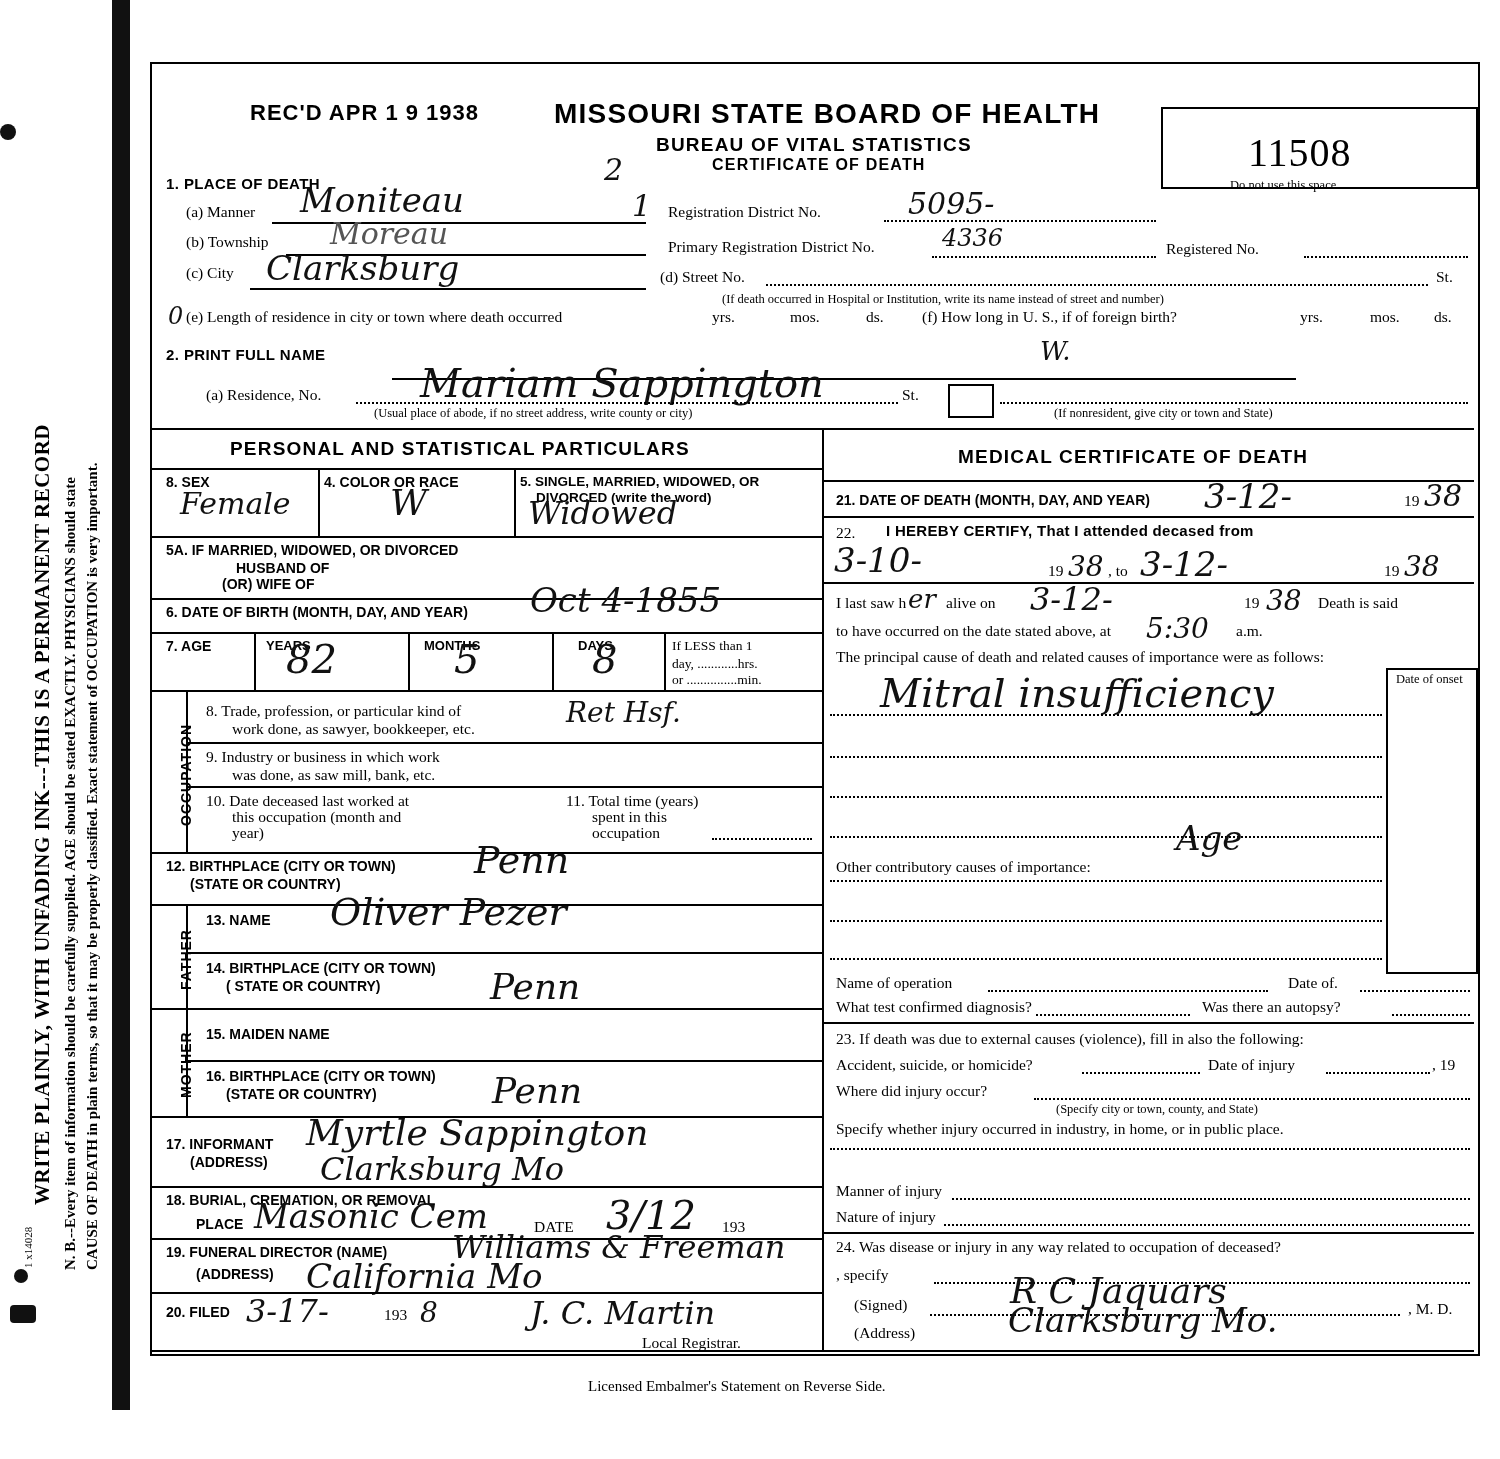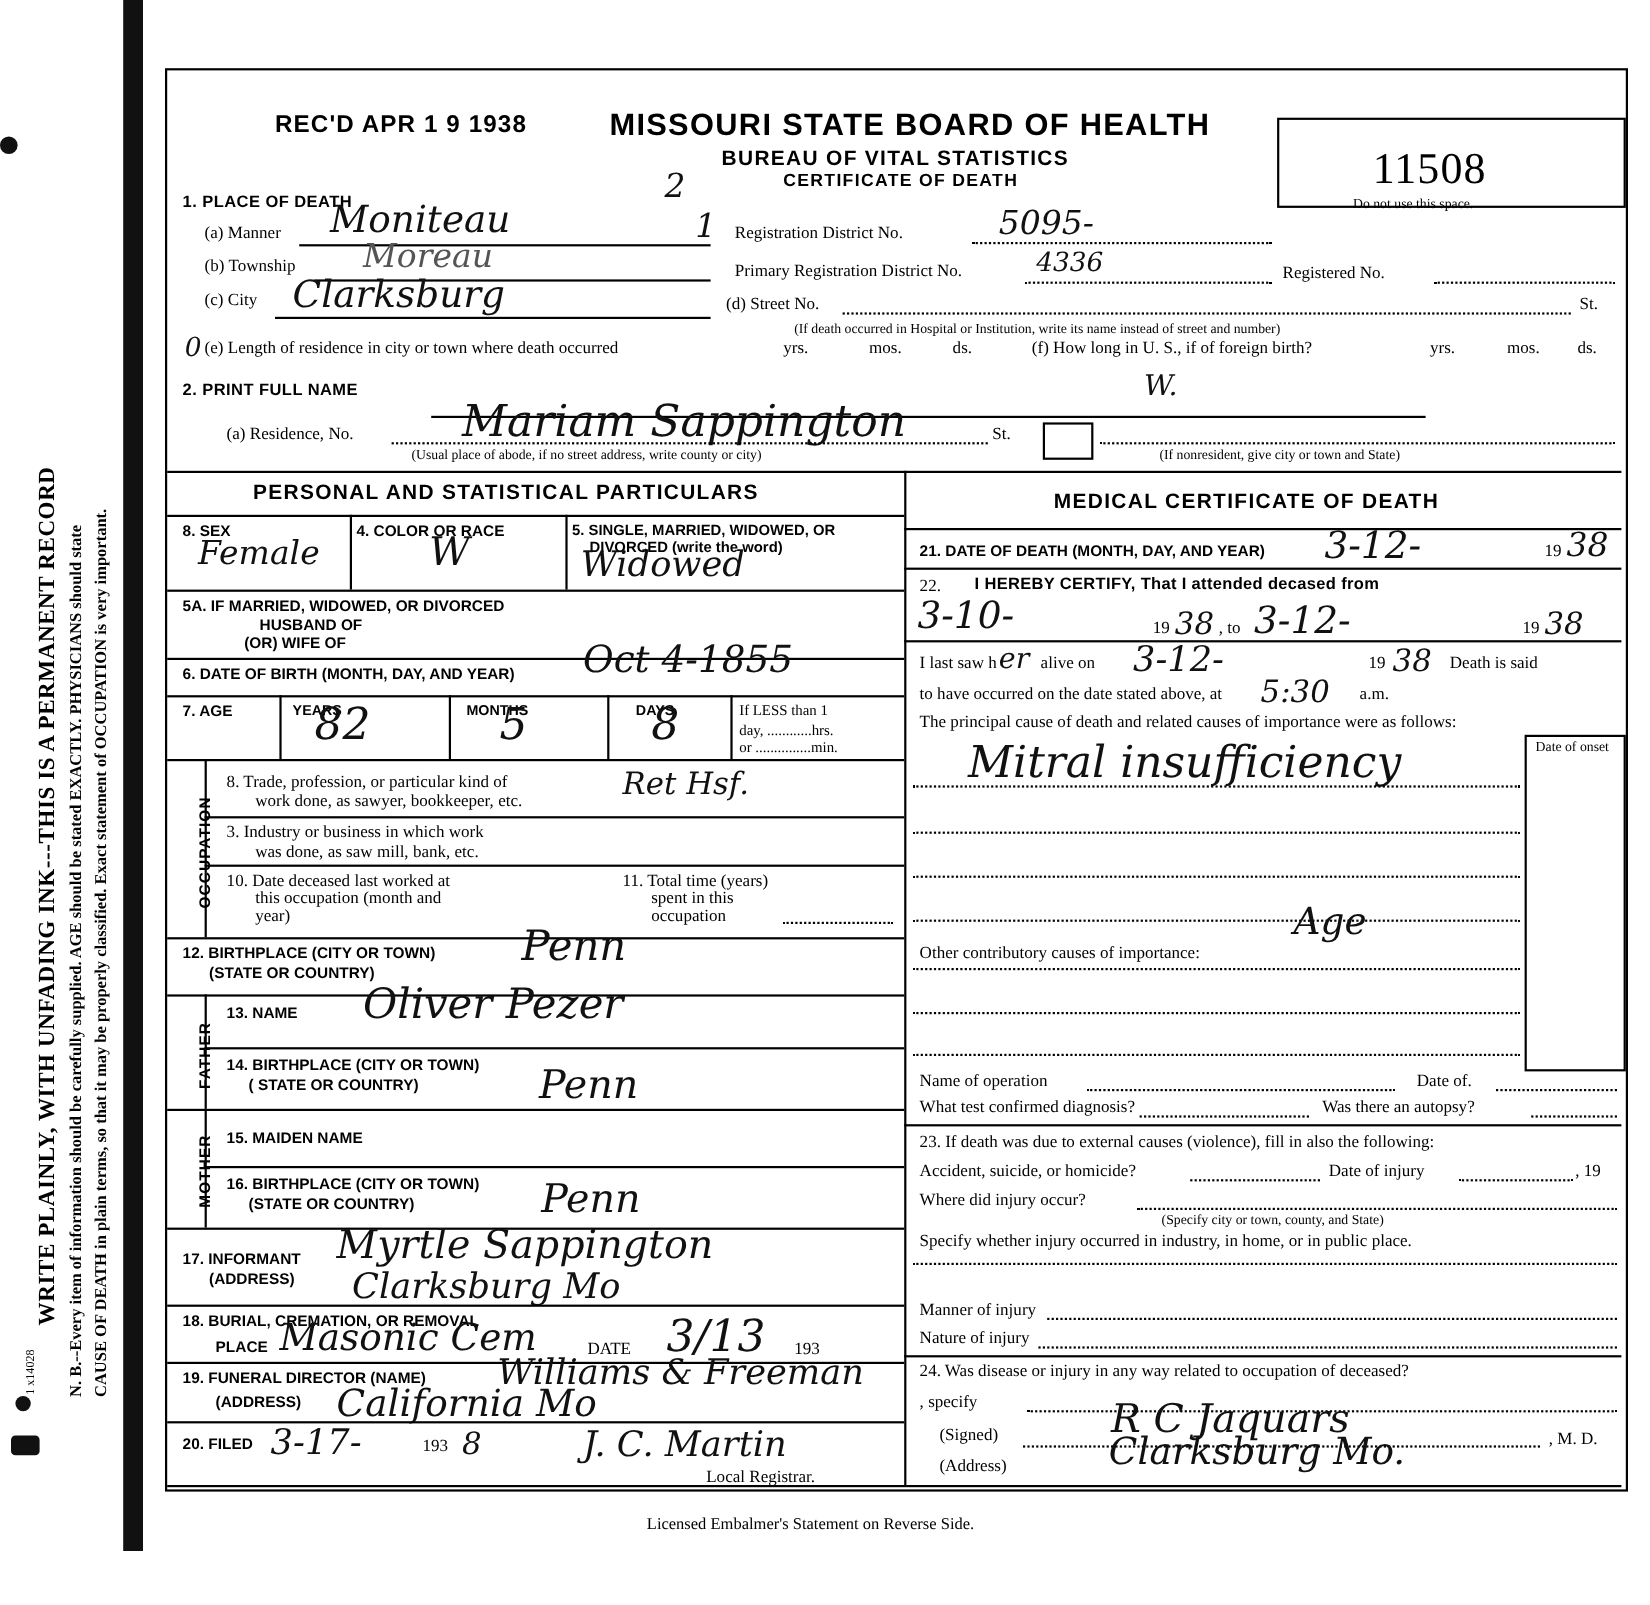--- a/index.html
+++ b/index.html
@@ -85,21 +85,21 @@
   <div class="lbl" style="left:660px;top:268px;">(d) Street No.</div>
   <div class="dots" style="left:766px;top:284px;width:662px;"></div>
   <div class="lbl" style="left:1436px;top:268px;">St.</div>
 
   <div class="lbl xsm" style="left:722px;top:292px;">(If death occurred in Hospital or Institution, write its name instead of street and number)</div>
 
   <div class="lbl" style="left:186px;top:308px;">(e)    Length of residence in city or town where death occurred</div>
   <div class="lbl" style="left:712px;top:308px;">yrs.</div>
   <div class="lbl" style="left:790px;top:308px;">mos.</div>
   <div class="lbl" style="left:866px;top:308px;">ds.</div>
-  <div class="lbl" style="left:922px;top:308px;margin-left:16px;">(f)  How long in U. S., if of foreign birth?</div>
+  <div class="lbl" style="left:922px;top:308px;">(f)  How long in U. S., if of foreign birth?</div>
   <div class="lbl" style="left:1300px;top:308px;">yrs.</div>
   <div class="lbl" style="left:1370px;top:308px;">mos.</div>
   <div class="lbl" style="left:1434px;top:308px;">ds.</div>
 
   <div class="lbl" style="left:668px;top:203px;">Registration District No.</div>
   <div class="dots" style="left:884px;top:220px;width:272px;"></div>
   <div class="hw" style="left:908px;top:186px;font-size:30px;">5095-</div>
 
   <div class="lbl" style="left:668px;top:238px;">Primary Registration District No.</div>
   <div class="dots" style="left:932px;top:256px;width:224px;"></div>
@@ -171,21 +171,21 @@
   <div class="line" style="left:152px;top:690px;width:670px;"></div>
 
   <div class="vline" style="left:186px;top:690px;height:162px;"></div>
   <div class="vrot" style="left:178px;top:826px;">OCCUPATION</div>
 
   <div class="lbl" style="left:206px;top:702px;">8.  Trade, profession, or particular kind of</div>
   <div class="lbl" style="left:232px;top:720px;">work done, as sawyer, bookkeeper, etc.</div>
   <div class="hw" style="left:566px;top:696px;font-size:28px;">Ret Hsf.</div>
   <div class="line" style="left:186px;top:742px;width:636px;"></div>
 
-  <div class="lbl" style="left:206px;top:748px;">3.  Industry or business in which work</div>
+  <div class="lbl" style="left:206px;top:748px;">9.  Industry or business in which work</div>
   <div class="lbl" style="left:232px;top:766px;">was done, as saw mill, bank, etc.</div>
   <div class="line" style="left:186px;top:786px;width:636px;"></div>
 
   <div class="lbl" style="left:206px;top:792px;">10.  Date  deceased last worked at</div>
   <div class="lbl" style="left:232px;top:808px;">this occupation (month and</div>
   <div class="lbl" style="left:232px;top:824px;">year)</div>
   <div class="lbl" style="left:566px;top:792px;">11.  Total time (years)</div>
   <div class="lbl" style="left:592px;top:808px;">spent in this</div>
   <div class="lbl" style="left:592px;top:824px;">occupation</div>
   <div class="dots" style="left:712px;top:838px;width:100px;"></div>
@@ -218,21 +218,21 @@
   <div class="lblb" style="left:166px;top:1136px;font-family:'Liberation Sans',sans-serif;font-size:14px;">17. INFORMANT</div>
   <div class="lblb" style="left:190px;top:1154px;font-family:'Liberation Sans',sans-serif;font-size:14px;">(ADDRESS)</div>
   <div class="hw" style="left:306px;top:1112px;font-size:36px;">Myrtle Sappington</div>
   <div class="hw" style="left:320px;top:1150px;font-size:32px;">Clarksburg Mo</div>
   <div class="line" style="left:152px;top:1186px;width:670px;"></div>
 
   <div class="lblb" style="left:166px;top:1192px;font-family:'Liberation Sans',sans-serif;font-size:14px;">18. BURIAL, CREMATION, OR REMOVAL</div>
   <div class="lblb" style="left:196px;top:1216px;font-family:'Liberation Sans',sans-serif;font-size:14px;">PLACE</div>
   <div class="hw" style="left:254px;top:1196px;font-size:34px;">Masonic Cem</div>
   <div class="lbl" style="left:534px;top:1218px;">DATE</div>
-  <div class="hw" style="left:606px;top:1192px;font-size:40px;">3/13</div>
+  <div class="hw" style="left:606px;top:1192px;font-size:40px;">3/12</div>
   <div class="lbl" style="left:722px;top:1218px;">193</div>
   <div class="line" style="left:152px;top:1238px;width:670px;"></div>
 
   <div class="lblb" style="left:166px;top:1244px;font-family:'Liberation Sans',sans-serif;font-size:14px;">19. FUNERAL DIRECTOR  (NAME)</div>
   <div class="hw" style="left:452px;top:1228px;font-size:32px;">Williams &amp; Freeman</div>
   <div class="lblb" style="left:196px;top:1266px;font-family:'Liberation Sans',sans-serif;font-size:14px;">(ADDRESS)</div>
   <div class="hw" style="left:306px;top:1256px;font-size:34px;">California Mo</div>
   <div class="line" style="left:152px;top:1292px;width:670px;"></div>
 
   <div class="lblb" style="left:166px;top:1304px;font-family:'Liberation Sans',sans-serif;font-size:14px;">20. FILED</div>

